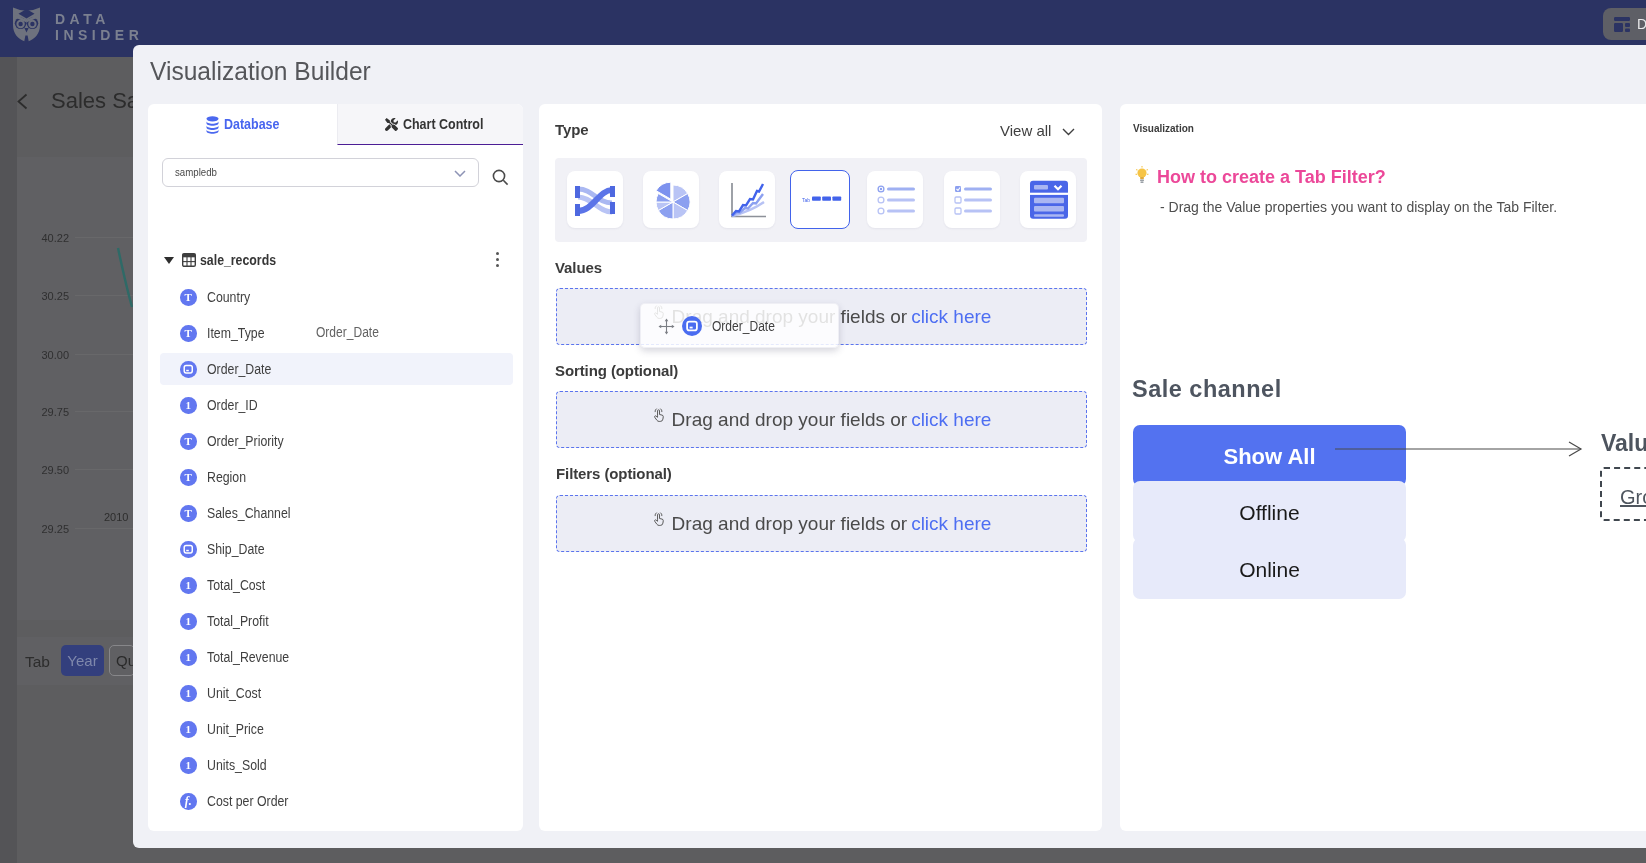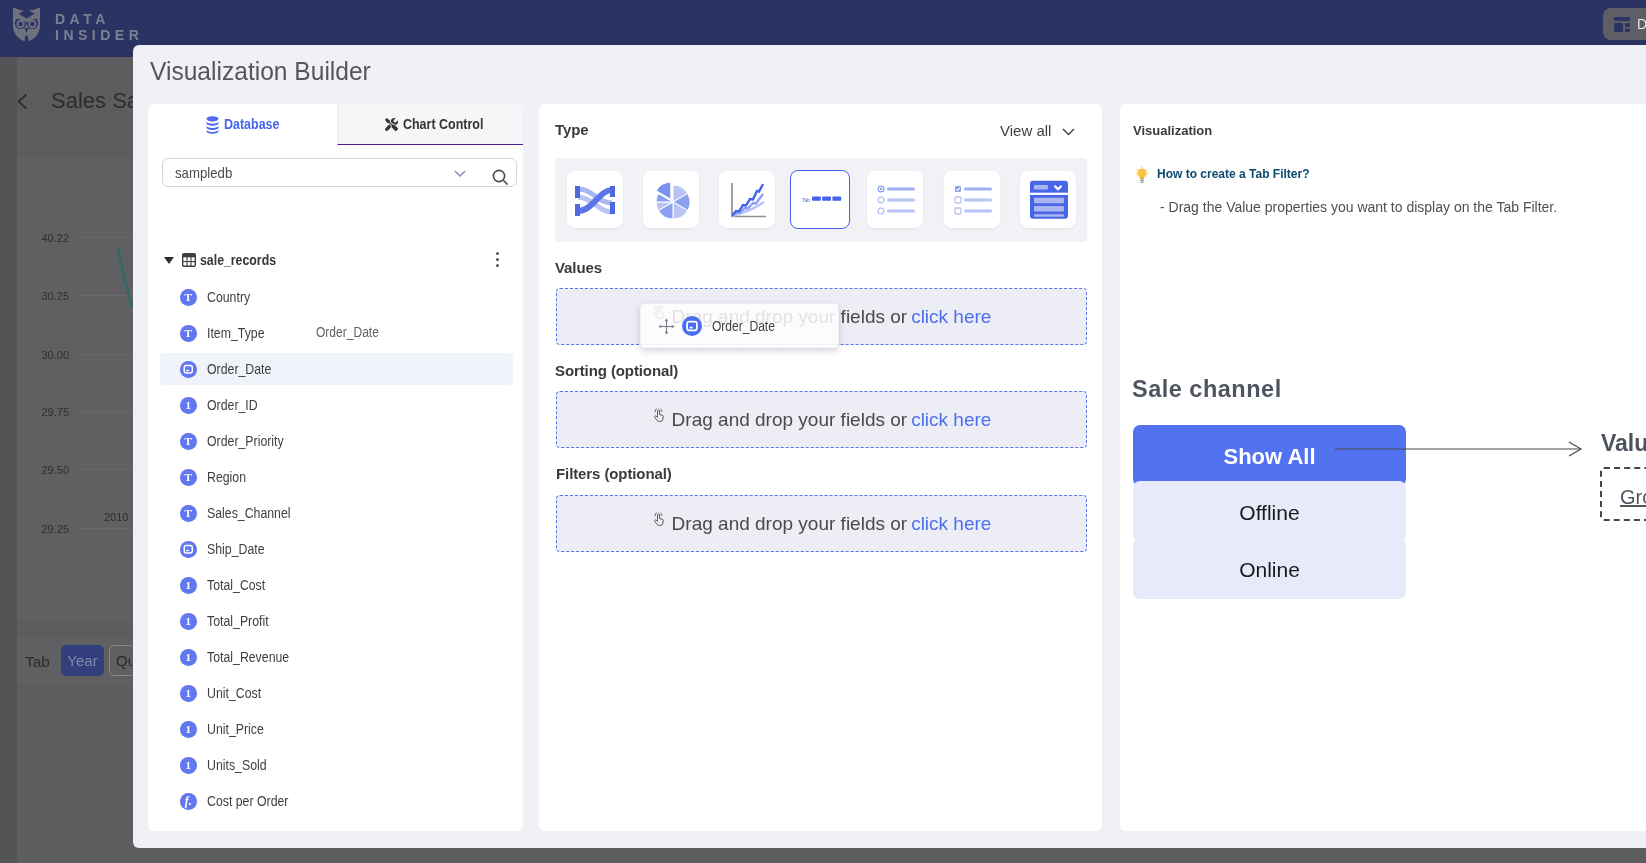--- a/index.html
+++ b/index.html
@@ -20,21 +20,21 @@
   #modal{position:absolute;left:133px;top:45px;width:1513px;height:803px;background:#f0f1f6;border-radius:6px 0 0 6px}
   #mtitle{position:absolute;left:150px;top:56px;font-size:26px;color:#55565a;transform:scaleX(0.945);transform-origin:left top;white-space:nowrap}
   .panel{position:absolute;top:104px;height:727px;background:#fff;border-radius:6px}
   #lpanel{left:148px;width:375px}
   #mpanel{left:539px;width:563px}
   #rpanel{left:1120px;width:526px;border-radius:6px 0 0 6px}
   
   #tab2{position:absolute;left:189px;top:0;width:186px;height:41px;background:#f6f6f9;border-radius:0 6px 0 0;border-bottom:1px solid #4c1d95;border-left:1px solid #ececf1}
   .tabtxt{font-weight:bold;font-size:14.5px;transform:scaleX(0.86);transform-origin:left center;white-space:nowrap}
   
-  #search{position:absolute;left:14px;top:54px;width:355px;height:29px;border:1px solid #d2d2d9;border-radius:6px;background:#fff;font-size:15px;color:#4a4a4a;line-height:27px;padding-left:12px}
+  #search{position:absolute;left:14px;top:54px;width:317px;height:29px;border:1px solid #d2d2d9;border-radius:6px;background:#fff;font-size:11px;color:#4a4a4a;line-height:27px;padding-left:12px}
   
   .trow{position:absolute;left:0;width:375px;height:32px}
   .tname{position:absolute;left:52px;top:50%;transform:translateY(-50%) scaleX(0.88);transform-origin:left center;font-size:14px;font-weight:bold;color:#363636;white-space:nowrap}
   .fname{position:absolute;left:59px;top:50%;transform:translateY(-50%) scaleX(0.88);transform-origin:left center;font-size:14px;color:#3f3f3f;white-space:nowrap}
   .kebab{position:absolute;left:348px;top:50%;transform:translateY(-50%);width:4px;height:16px}
   .kebab i{display:block;width:3.4px;height:3.4px;border-radius:50%;background:#555;margin:0 0 2.6px 0}
   .tri-r{position:absolute;left:17px;top:50%;margin-top:-5px;width:0;height:0;border-left:7px solid #2e2e2e;border-top:5px solid transparent;border-bottom:5px solid transparent}
   .tri-d{position:absolute;left:16px;top:50%;margin-top:-3px;width:0;height:0;border-top:7px solid #2e2e2e;border-left:5px solid transparent;border-right:5px solid transparent}
   .fic{position:absolute;left:32px;top:50%;margin-top:-8px;width:16.5px;height:16.5px;border-radius:50%;background:#6277f0;color:#fff;text-align:center;font-size:11px;font-weight:bold;line-height:16px;font-family:"Liberation Serif",serif}
   
@@ -346,35 +346,35 @@
     </svg>
     <span class="abs" style="left:41px;top:12px;width:20px;height:20px;border-radius:50%;background:#4a6cf0"><svg width="20" height="20" viewBox="0 0 18 18">
           <rect x="4.6" y="5" width="8.8" height="8" rx="2" fill="none" stroke="#fff" stroke-width="1.6"></rect>
           <line x1="6.8" y1="10.4" x2="9.6" y2="10.4" stroke="#fff" stroke-width="1.6"></line>
         </svg></span>
     <span class="abs" style="left:71px;top:14px;font-size:14px;color:#3f3f3f;transform:scaleX(0.86);transform-origin:left top;white-space:nowrap">Order_Date</span>
   </div>
 </div>
 
 <div class="panel" id="rpanel">
-  <div class="abs" style="left:13px;top:19px;font-size:13px;font-weight:bold;color:#3b3b3b">Visualization</div>
+  <div class="abs" style="left:13px;top:19px;font-size:10px;font-weight:bold;color:#3b3b3b">Visualization</div>
   <svg class="abs" style="left:15px;top:62px" width="14" height="18" viewBox="0 0 14 18">
     <circle cx="7" cy="7" r="4.6" fill="#f6c445"></circle>
     <rect x="5.2" y="11" width="3.6" height="2.2" fill="#e0a93a"></rect>
     <rect x="5" y="13.6" width="4" height="1.6" rx="0.8" fill="#9aa0a6"></rect>
     <rect x="5.4" y="15.6" width="3.2" height="1.3" rx="0.6" fill="#9aa0a6"></rect>
     <g stroke="#f6c445" stroke-width="1.1">
       <line x1="7" y1="0" x2="7" y2="1.4"></line>
       <line x1="1.2" y1="3.4" x2="2.4" y2="4.2"></line>
       <line x1="12.8" y1="3.4" x2="11.6" y2="4.2"></line>
       <line x1="0.6" y1="8.4" x2="2" y2="8.2"></line>
       <line x1="13.4" y1="8.4" x2="12" y2="8.2"></line>
     </g>
   </svg>
-  <div class="abs" style="left:37px;top:63px;font-size:12px;font-weight:bold;color:#0c4a6e">How to create a Tab Filter?</div>
+  <div class="abs" style="left:37px;top:63px;font-size:18px;font-weight:bold;color:#ec4899">How to create a Tab Filter?</div>
   <div class="abs" style="left:40px;top:95px;font-size:14px;color:#4f4f4f">- Drag the Value properties you want to display on the Tab Filter.</div>
   <div class="abs" style="left:12px;top:272px;font-size:23.5px;font-weight:bold;color:#4e5560;letter-spacing:0.5px">Sale channel</div>
   <div class="rbtn" style="top:321px;background:#5372f0;color:#fff;font-weight:bold;font-size:22px">Show All</div>
   <div class="rbtn" style="top:377px;background:#e7eafa;color:#1a1a1a">Offline</div>
   <div class="rbtn" style="top:434px;background:#e7eafa;color:#1a1a1a">Online</div>
 </div>
 
 <svg class="abs" style="left:1335px;top:440px" width="250" height="18" viewBox="0 0 250 18">
   <line x1="0" y1="9" x2="246" y2="9" stroke="#4a4a4a" stroke-width="1.2"></line>
   <path d="M234 2 L246 9 L234 16" fill="none" stroke="#4a4a4a" stroke-width="1.2"></path>

